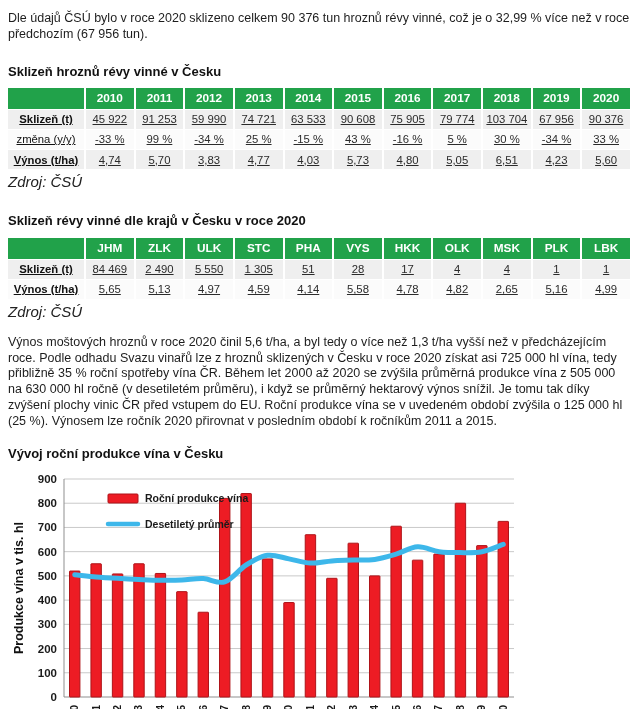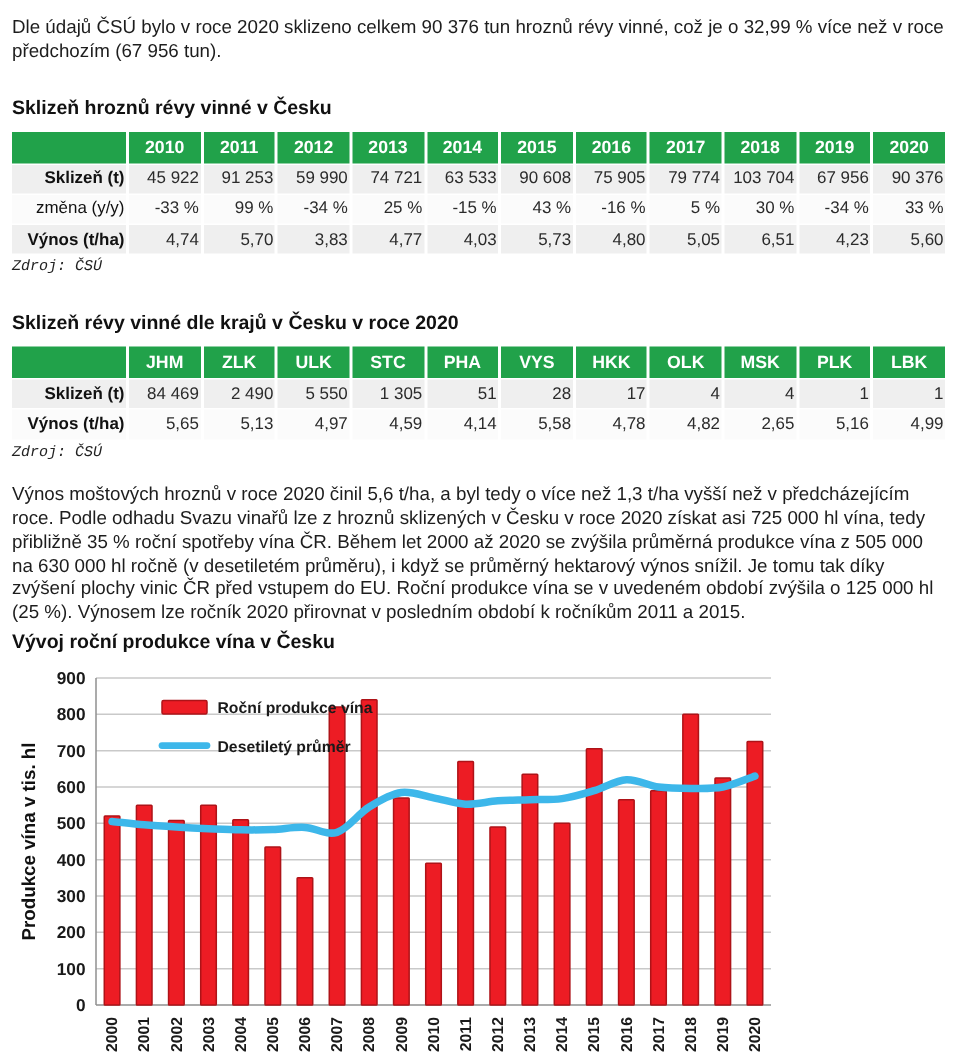--- a/index.html
+++ b/index.html
@@ -4,38 +4,38 @@
 <style>
   html,body{margin:0;padding:0;background:#fff;}
   body{
     width:640px;height:709px;overflow:hidden;
     font-family:"Liberation Sans",sans-serif;
     color:#1d1d1d;font-size:12.5px;line-height:1.26;
   }
   .content{padding:11px 8px 0 8px;}
   p.para{margin:0;}
   h2.sec{font-size:13px;font-weight:bold;color:#111;margin:21px 0 7px 0;}
-  h2.sec.tight{margin-top:3px;margin-bottom:6px;}
+  h2.sec.tight{margin-top:17px;margin-bottom:6px;}
 
   table.data{
     border-collapse:separate;border-spacing:2px 1px;
     width:626px;table-layout:fixed;font-size:11.3px;margin-left:-2px;
   }
   table.data th{
     background:var(--green,#21a24a);color:#fff;font-weight:bold;
     text-align:center;padding:3px 1px;font-size:11.8px;
   }
-  table.data td{text-align:right;padding:2.5px 1px;color:#2b2b2b;}
+  table.data td{text-align:center;padding:2.5px 1px;color:#2b2b2b;text-decoration:underline;}
   table.data tbody tr:nth-child(odd) td{background:#efefef;}
   table.data tbody tr:nth-child(even) td{background:#fbfbfb;}
   table.data td.rowlabel{color:#111;}
   table.data td.rowlabel.bold{font-weight:bold;}
   table.data col.lab{width:76px;}
 
-  .source{font-style:italic;font-size:10px;color:#222;margin:3px 0 0 0;font-family:Liberation Mono, monospace;}
+  .source{font-style:italic;font-size:15px;color:#222;margin:3px 0 0 0;}
   .chart-wrap{margin-top:3px;}
   svg text{font-family:"Liberation Sans",sans-serif;}
 </style>
 </head>
 <body>
 
 <div class="content">
 
   <p class="para">Dle údajů ČSÚ bylo v roce 2020 sklizeno celkem 90 376 tun hroznů révy vinné, což je o 32,99 % více než v roce předchozím (67 956 tun).</p>
 

